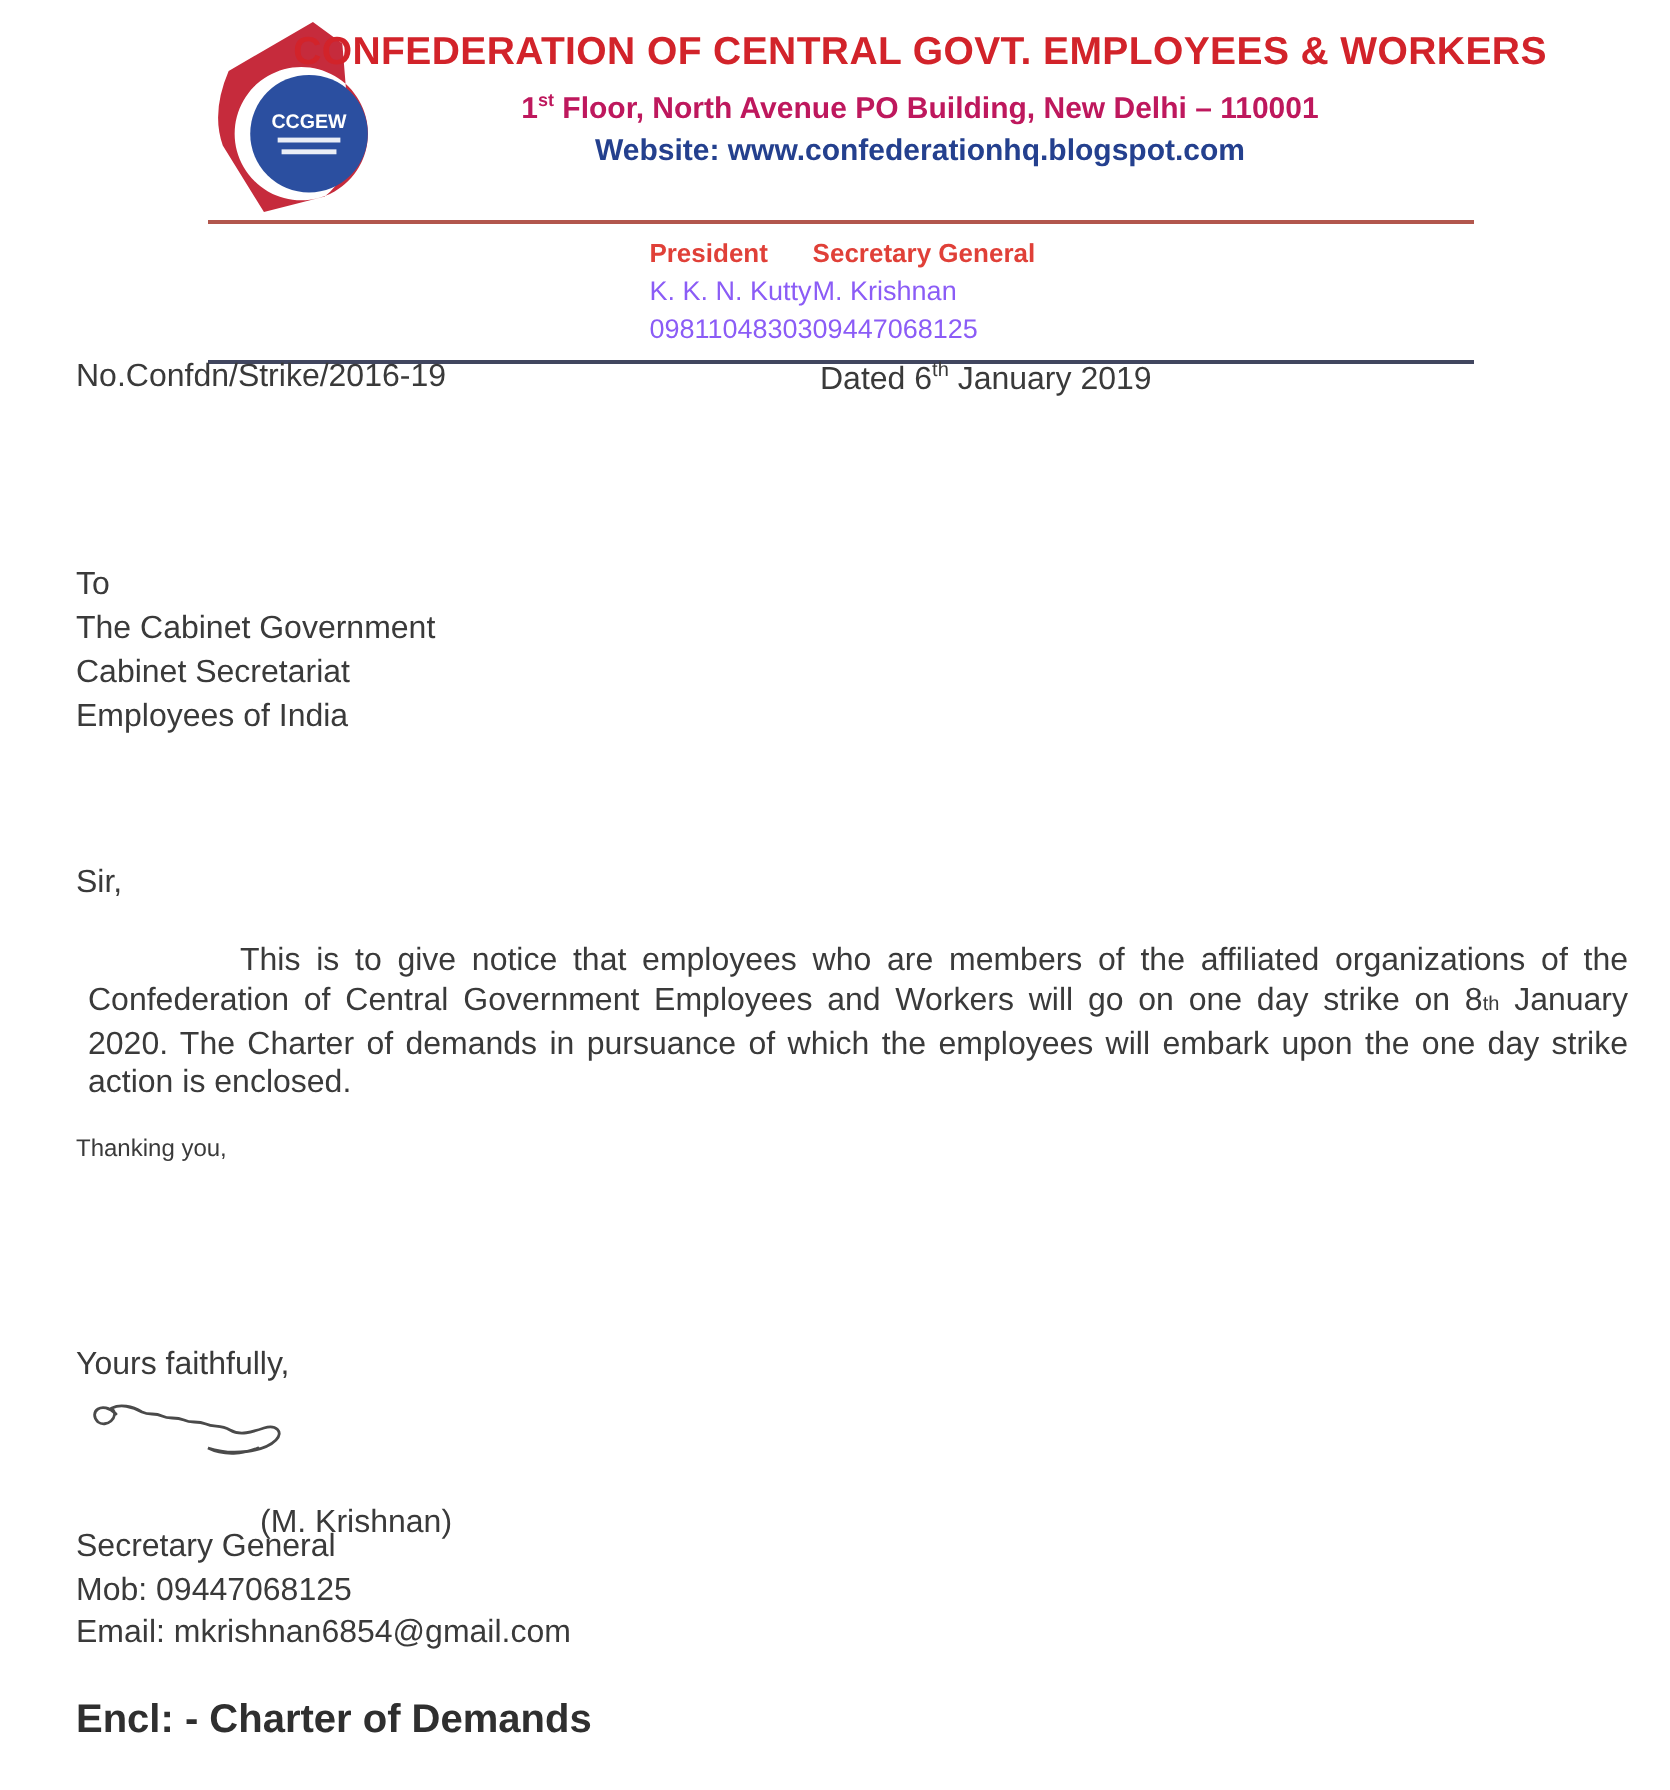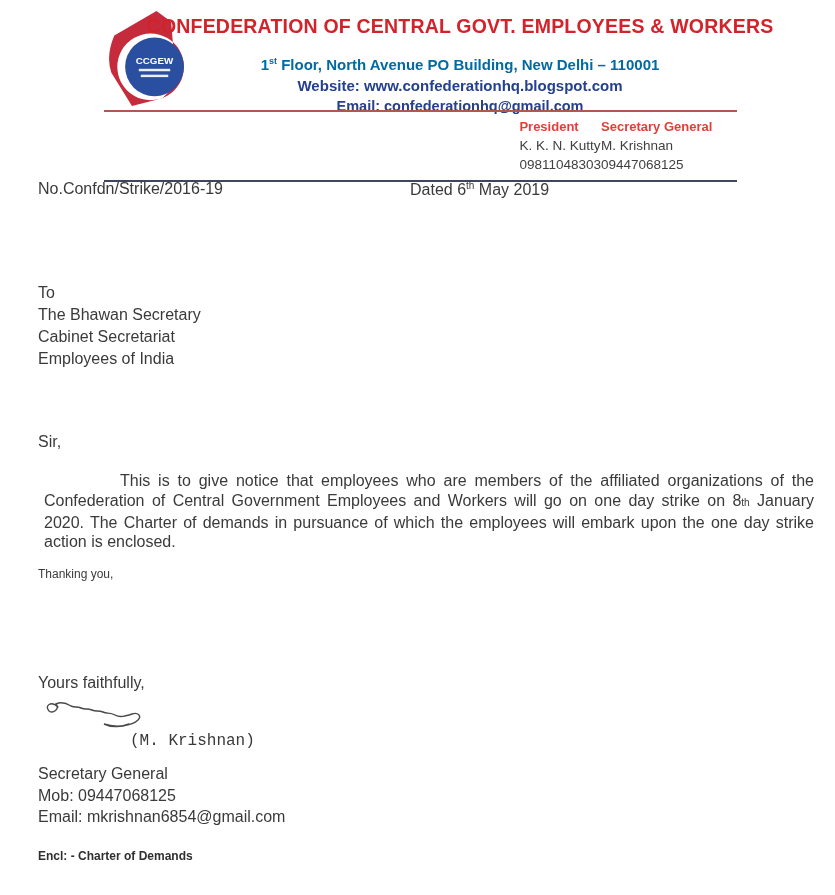--- a/index.html
+++ b/index.html
@@ -11,98 +11,97 @@
     color:#3a3a3a;
     overflow:hidden;
   }
   
   .lh-logo{position:absolute;left:103px;top:10px;width:104px;height:98px;}
   .lh-text{position:absolute;left:85px;top:14px;width:750px;text-align:center;}
   .lh-org{
     font-size:19.5px;font-weight:bold;color:#d2232a;letter-spacing:.2px;
     line-height:24px;white-space:nowrap;
   }
-  .lh-addr{font-size:15px;font-weight:bold;color:#0369a1;line-height:21px;margin-top:13px;}
+  .lh-addr{font-size:15px;font-weight:bold;color:#be185d;line-height:21px;margin-top:2px;}
   .lh-addr sup{font-size:9px;}
   .lh-web{font-size:15px;font-weight:bold;color:#24408e;line-height:21px;}
   .lh-mail{font-size:14.5px;font-weight:bold;color:#24408e;line-height:21px;}
   
   .officers{
     position:absolute;left:104px;top:110px;width:633px;
     border-top:2px solid #b2574d;
     border-bottom:2px solid #41465f;
     padding:5px 0 6px 0;
-    display:flex;justify-content:flex-end;
+    display:flex;justify-content:center;
   }
   .off-col-left{margin-left:26px;}
   .off-col-right{width:136px;}
   .off-label{font-size:13px;font-weight:bold;color:#e04038;line-height:19px;}
-  .off-name,.off-phone{font-size:13.5px;color:#404040;line-height:19px;}
+  .off-name,.off-phone{font-size:13.5px;color:#8b5cf6;line-height:19px;}
   
   .refline{position:absolute;left:38px;top:180px;width:770px;font-size:16px;}
   .ref-date{position:absolute;left:372px;top:0;}
   .ref-date sup{font-size:10px;}
   .recipient{position:absolute;left:38px;top:282px;font-size:16px;line-height:22px;}
   .salutation{position:absolute;left:38px;top:433px;font-size:16px;}
   .para{
     position:absolute;left:44px;top:471px;width:770px;
     font-size:16px;line-height:19.8px;text-align:justify;text-indent:76px;
   }
   .para .small-th{font-size:10px;}
   .thanks{position:absolute;left:38px;top:567px;font-size:12px;}
   .closing{position:absolute;left:38px;top:674px;font-size:16px;}
   .signature-svg{position:absolute;left:42px;top:694px;}
-  .sig-name{position:absolute;left:130px;top:732px;font-size:16px;font-family:Liberation Mono, monospace;}
+  .sig-name{position:absolute;left:130px;top:753px;font-size:16px;}
   .sig-title{position:absolute;left:38px;top:765px;font-size:16px;}
   .sig-mob{position:absolute;left:38px;top:787px;font-size:16px;}
   .sig-mail{position:absolute;left:38px;top:808px;font-size:16px;}
-  .encl{position:absolute;left:38px;top:849px;font-size:12px;font-weight:bold;color:#2f2f2f;}
+  .encl{position:absolute;left:38px;top:849px;font-size:20px;font-weight:bold;color:#2f2f2f;}
 </style>
 </head>
 <body>
 
 <div class="page">
 
   <svg class="lh-logo" viewBox="0 0 105 100">
     <path fill="#c62b3c" fill-rule="evenodd" d="M54,1 L11,26 Q2,47 8,64 L29,98 L60,90 Q72,81 73,62 L69,12 Z
          M48,24 a34,34 0 1,0 0.1,0 Z"></path>
     <circle cx="52" cy="58" r="30" fill="#2b4fa0"></circle>
     <text x="52" y="55" text-anchor="middle" fill="#ffffff" font-size="10" font-weight="bold" font-family="Liberation Sans, sans-serif">CCGEW</text>
     <rect x="36" y="60" width="32" height="2.5" fill="#ffffff" opacity="0.9"></rect>
     <rect x="38" y="66" width="28" height="2.5" fill="#ffffff" opacity="0.9"></rect>
   </svg>
 
   <div class="lh-text">
     <div class="lh-org">CONFEDERATION OF CENTRAL GOVT. EMPLOYEES &amp; WORKERS</div>
     <div class="lh-addr"><span>1</span><sup>st</sup><span> Floor, North Avenue PO Building, New Delhi – 110001</span></div>
     <div class="lh-web">Website: www.confederationhq.blogspot.com</div>
-    <div class="lh-mail">Email: confederationhq@gmail.com</div>
   </div>
 
   <div class="officers">
     <div class="off-col-left">
       <div class="off-label">President</div>
       <div class="off-name">K. K. N. Kutty</div>
       <div class="off-phone">09811048303</div>
     </div>
     <div class="off-col-right">
       <div class="off-label">Secretary General</div>
       <div class="off-name">M. Krishnan</div>
       <div class="off-phone">09447068125</div>
     </div>
   </div>
 
   <div class="refline">
     <span>No.Confdn/Strike/2016-19</span>
-    <span class="ref-date"><span>Dated 6</span><sup>th</sup><span> May 2019</span></span>
+    <span class="ref-date"><span>Dated 6</span><sup>th</sup><span> January 2019</span></span>
   </div>
 
   <div class="recipient">
     <div>To</div>
-    <div>The Bhawan Secretary</div>
+    <div>The Cabinet Government</div>
     <div>Cabinet Secretariat</div>
     <div>Employees of India</div>
   </div>
 
   <div class="salutation">Sir,</div>
 
   <div class="para"><span>This is to give notice that employees who are members of the affiliated organizations of the Confederation of Central Government Employees and Workers will go on one day strike on 8</span><span class="small-th">th</span><span> January 2020. The Charter of demands in pursuance of which the employees will embark upon the one day strike action is enclosed.</span></div>
 
   <div class="thanks">Thanking you,</div>
 

